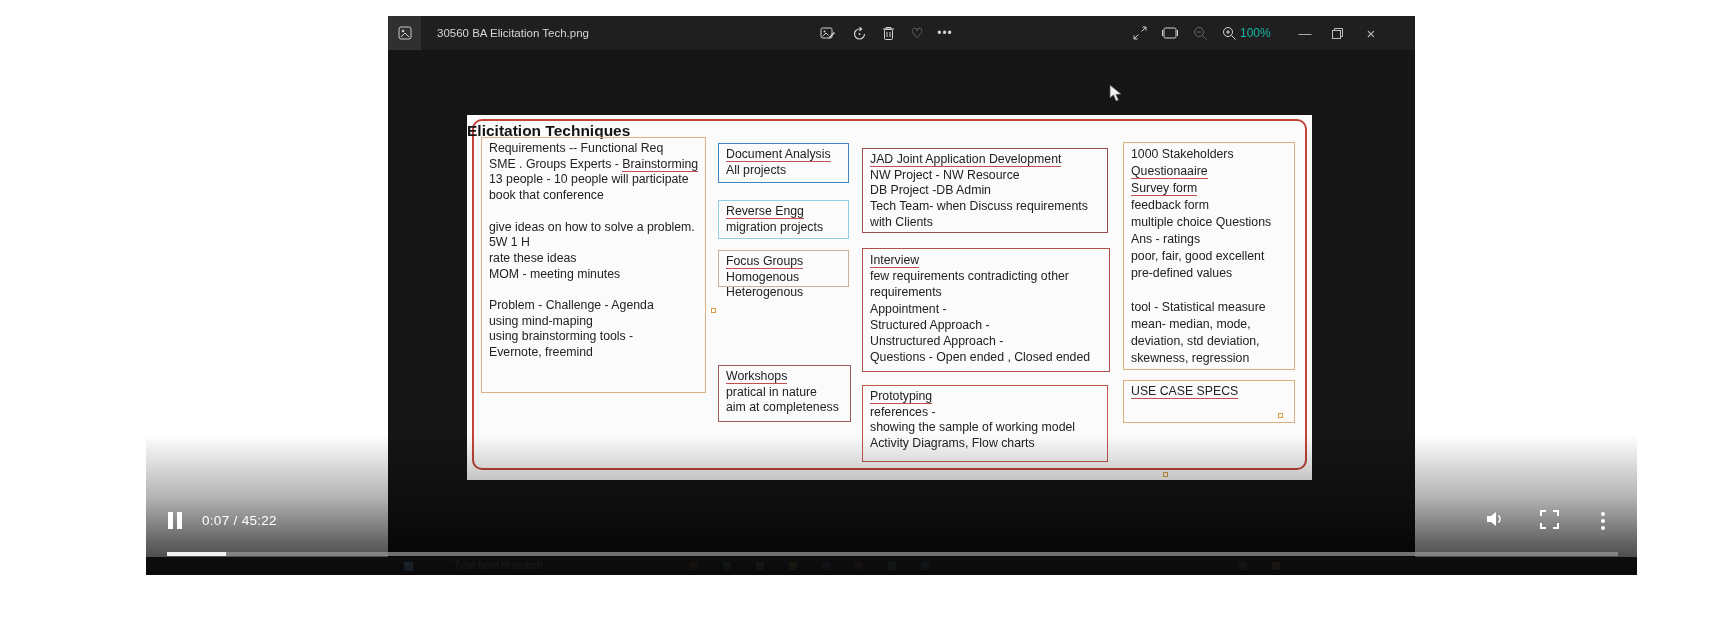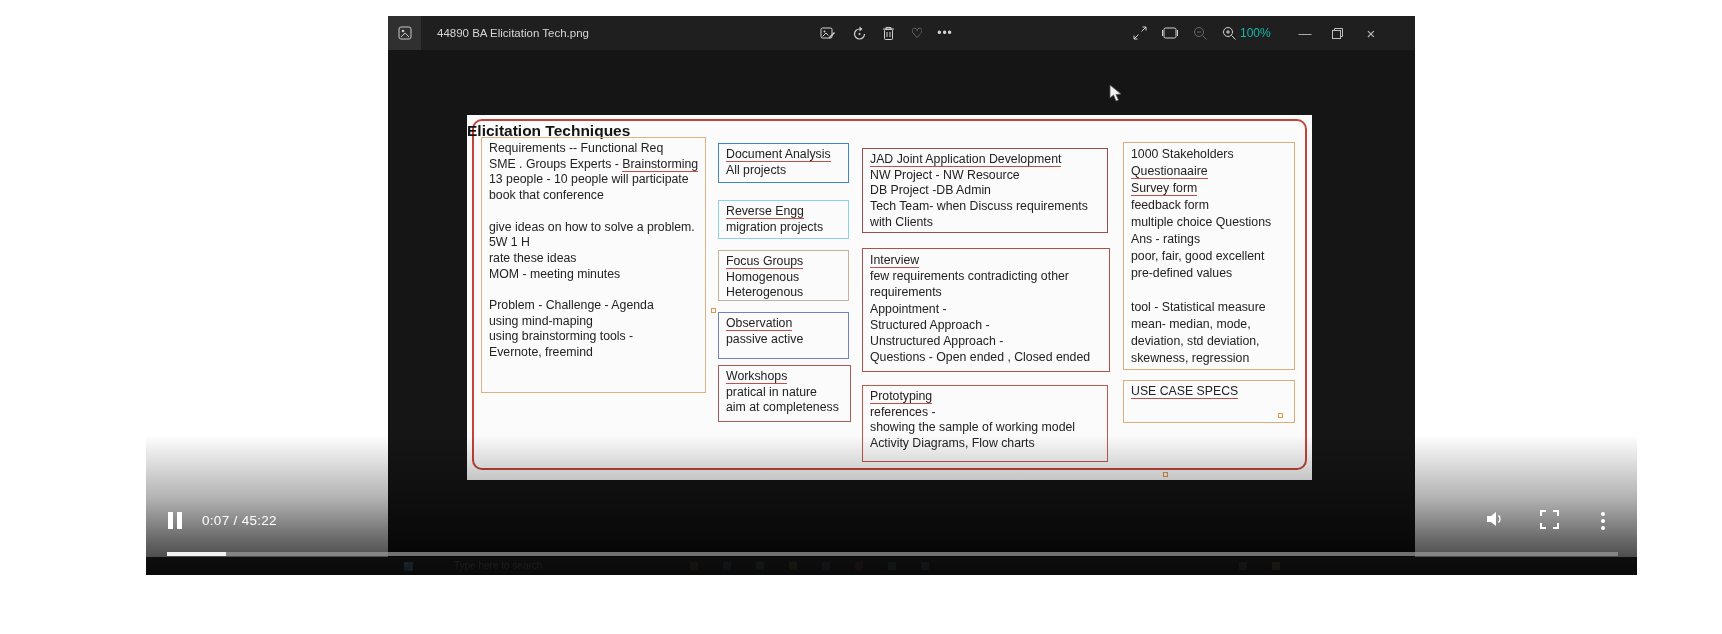--- a/index.html
+++ b/index.html
@@ -55,21 +55,21 @@
 
     <div class="pw">
       <div class="tb">
         <div class="appicon">
           <svg width="14" height="14" viewBox="0 0 14 14">
               <rect x="1" y="1" width="12" height="12" rx="2" fill="none" stroke="#c9c9c9"></rect>
               <circle cx="5" cy="5" r="1.3" fill="#c9c9c9"></circle>
               <path d="M3 11 L7 7 L11 11" fill="none" stroke="#c9c9c9"></path>
             </svg>
         </div>
-        <div class="fname">44890 BA Elicitation Tech.png</div>
+        <div class="fname">30560 BA Elicitation Tech.png</div>
 
         <div class="tico" style="left:430px">
           <svg width="16" height="16" viewBox="0 0 16 16">
               <rect x="1" y="3" width="11" height="10" rx="1.5" fill="none" stroke="#d2d2d2"></rect>
               <circle cx="4.5" cy="6.5" r="1" fill="#d2d2d2"></circle>
               <path d="M2.5 11.5 L6 8 L8.5 10.5" fill="none" stroke="#d2d2d2"></path>
               <path d="M9 12 L14 7 L15 8 L10 13 L8.6 13.4 Z" fill="#d2d2d2"></path>
             </svg>
         </div>
         <div class="tico" style="left:461px">
@@ -149,28 +149,24 @@
         </div>
 
         <div class="dbox" style="left:251px;top:28px;width:131px;height:40px;border:1px solid #3f86c6">
           <div class="ln"><span class="tu">Document Analysis</span></div>
           <div class="ln">All projects</div>
         </div>
         <div class="dbox" style="left:251px;top:85px;width:131px;height:39px;border:1px solid #8ed1e6">
           <div class="ln"><span class="tu">Reverse Engg</span></div>
           <div class="ln">migration projects</div>
         </div>
-        <div class="dbox" style="left:251px;top:135px;width:131px;height:51px;border:1px solid #c5b29c">
+        <div class="dbox" style="left:251px;top:135px;width:131px;height:37px;border:1px solid #c5b29c">
           <div class="ln"><span class="tu">Focus Groups</span></div>
           <div class="ln">Homogenous</div>
           <div class="ln">Heterogenous</div>
-        </div>
-        <div class="dbox" style="left:251px;top:197px;width:131px;height:47px;border:1px solid #7381c5">
-          <div class="ln"><span class="tu">Observation</span></div>
-          <div class="ln">passive active</div>
         </div>
         <div class="dbox" style="left:251px;top:250px;width:133px;height:57px;border:1px solid #a35b5b">
           <div class="ln"><span class="tu">Workshops</span></div>
           <div class="ln">pratical in nature</div>
           <div class="ln">aim at completeness</div>
         </div>
 
         <div class="dbox" style="left:395px;top:33px;width:246px;height:85px;border:1px solid #9c4f4a">
           <div class="ln"><span class="tu">JAD Joint Application Development</span></div>
           <div class="ln">NW Project - NW Resource</div>

